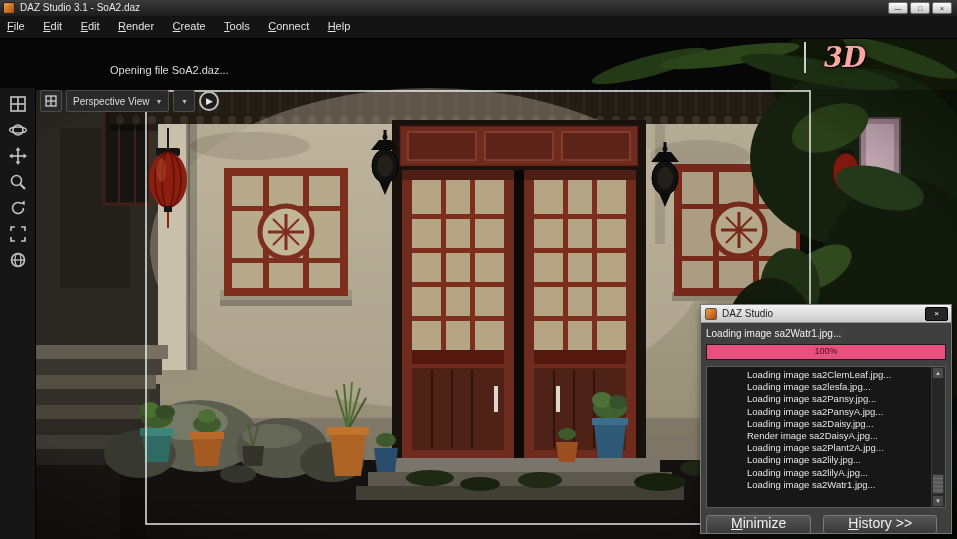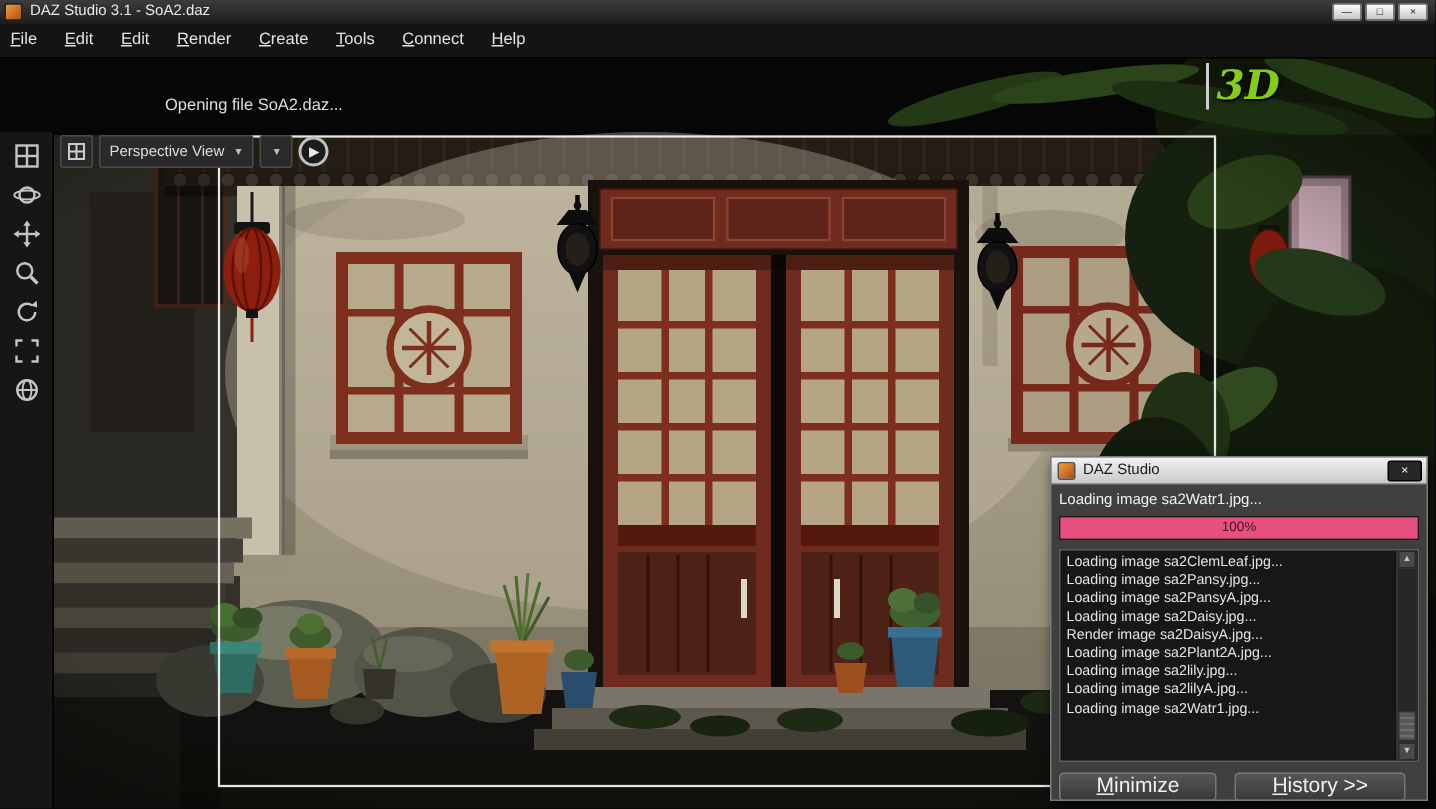--- a/index.html
+++ b/index.html
@@ -21,21 +21,21 @@
   .menubar{position:absolute;left:0;top:16px;width:957px;height:22px;
     background:#141414;border-bottom:1px solid #000;z-index:50;}
   .menu-item{display:inline-block;padding:4px 7px 0 7px;color:#e2e2e2;font-size:11px;}
   .mnemonic::first-letter{text-decoration:underline;}
   
   .status-msg{position:absolute;left:110px;top:64px;color:#dedede;font-size:11px;z-index:20;}
   .logo{position:absolute;left:795px;top:42px;z-index:20;display:flex;align-items:baseline;
     font-family:"DejaVu Serif", serif;font-style:italic;font-weight:bold;color:#e2e2e2;
     text-shadow:1px 1px 0 #000,0 0 6px rgba(0,0,0,.8);}
   .logo-daz{font-size:30px;letter-spacing:2px;}
-  .logo-3d{font-size:27px;margin-left:9px;padding-left:5px;border-left:2px solid #cfcfcf;color:#84cc16;}
+  .logo-3d{font-size:27px;margin-left:9px;padding-left:18px;border-left:2px solid #cfcfcf;color:#fca5a5;}
   
   .dock{position:absolute;left:0;top:88px;width:36px;height:451px;background:#161616;
     border-right:1px solid #000;z-index:30;box-sizing:border-box;}
   .dock-icon{width:20px;height:20px;margin:6px auto 0 auto;display:block;}
   
   .vtoolbar{position:absolute;left:40px;top:90px;height:22px;display:flex;gap:4px;z-index:30;align-items:center;}
   .tool-btn{height:22px;background:#2a2a2a;border:1px solid #4c4c4c;border-radius:2px;
     color:#ddd;font-size:10px;display:flex;align-items:center;padding:0 6px;box-sizing:border-box;}
   .tool-btn .caret{font-size:7px;margin-left:6px;color:#bbb;}
   .tool-btn.icon-only{width:22px;justify-content:center;padding:0;}
@@ -52,21 +52,21 @@
   .dialog-close{position:absolute;right:3px;top:2px;width:21px;height:12px;background:#262626;
     border:1px solid #000;border-radius:2px;color:#fff;font-size:8px;line-height:11px;text-align:center;}
   .dialog-body{padding:5px;}
   .dialog-status{color:#f0f0f0;font-size:10px;height:12px;white-space:nowrap;overflow:hidden;}
   .progressbar{margin-top:4px;height:14px;border:1px solid #1c1c1c;background:#7a3350;position:relative;}
   .progress-fill{position:absolute;left:0;top:0;bottom:0;width:100%;background:#e8517e;}
   .progress-label{position:absolute;left:0;right:0;top:1px;text-align:center;
     font-size:9px;font-weight:normal;color:#401028;}
   .logbox{margin-top:6px;height:142px;background:#171717;border:1px solid #5c5c5c;
     position:relative;overflow:hidden;box-sizing:border-box;}
-  .log-lines{padding:2px 16px 2px 4px;}
+  .log-lines{padding:2px 16px 2px 4px;margin-left:36px;}
   .log-line{color:#e4e4e4;font-size:9.5px;line-height:12.2px;white-space:nowrap;}
   .scrollbar{position:absolute;right:0;top:0;bottom:0;width:13px;background:#262626;border-left:1px solid #3a3a3a;}
   .scroll-arrow{position:absolute;left:0;width:12px;height:12px;background:#4a4a4a;border:1px solid #2a2a2a;
     color:#c8c8c8;font-size:6px;line-height:11px;text-align:center;box-sizing:border-box;}
   .scroll-up{top:0;} .scroll-down{bottom:0;}
   .scroll-thumb{position:absolute;left:0;width:12px;height:20px;bottom:13px;background:#585858;
     border:1px solid #333;box-sizing:border-box;
     background-image:repeating-linear-gradient(#585858 0 3px,#6e6e6e 3px 4px);}
   .dialog-buttons{margin-top:7px;display:flex;gap:12px;}
   .dlg-btn{height:17px;padding:0 24px;background:linear-gradient(#565656,#393939);
@@ -419,20 +419,21 @@
   </div>
   <div class="dialog-body">
     <div class="dialog-status">Loading image sa2Watr1.jpg...</div>
     <div class="progressbar">
       <div class="progress-fill"></div>
       <div class="progress-label">100%</div>
     </div>
     <div class="logbox">
       <div class="log-lines">
         <div class="log-line">Loading image sa2ClemLeaf.jpg...</div>
+        <div class="log-line">Loading image sa2lesfa.jpg...</div>
         <div class="log-line">Loading image sa2Pansy.jpg...</div>
         <div class="log-line">Loading image sa2PansyA.jpg...</div>
         <div class="log-line">Loading image sa2Daisy.jpg...</div>
         <div class="log-line">Render image sa2DaisyA.jpg...</div>
         <div class="log-line">Loading image sa2Plant2A.jpg...</div>
         <div class="log-line">Loading image sa2lily.jpg...</div>
         <div class="log-line">Loading image sa2lilyA.jpg...</div>
         <div class="log-line">Loading image sa2Watr1.jpg...</div>
       </div>
       <div class="scrollbar">

